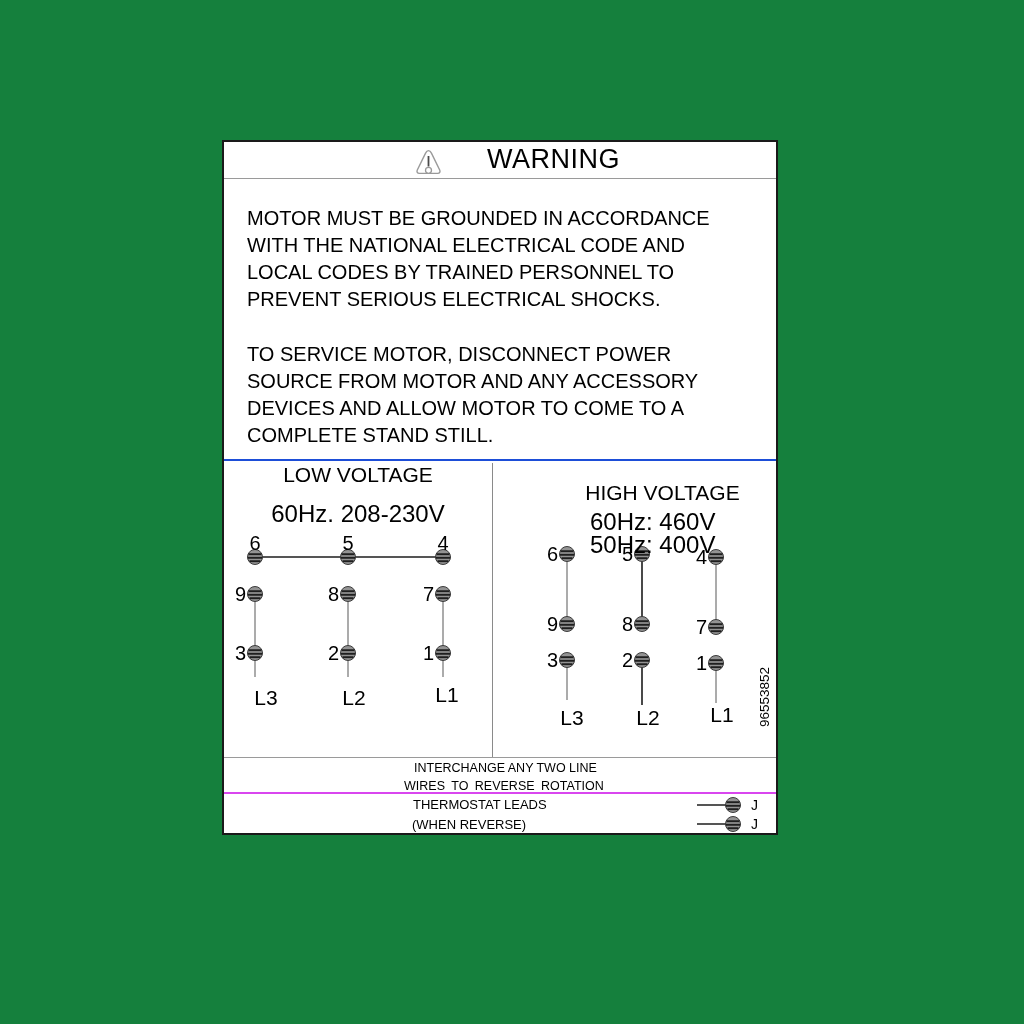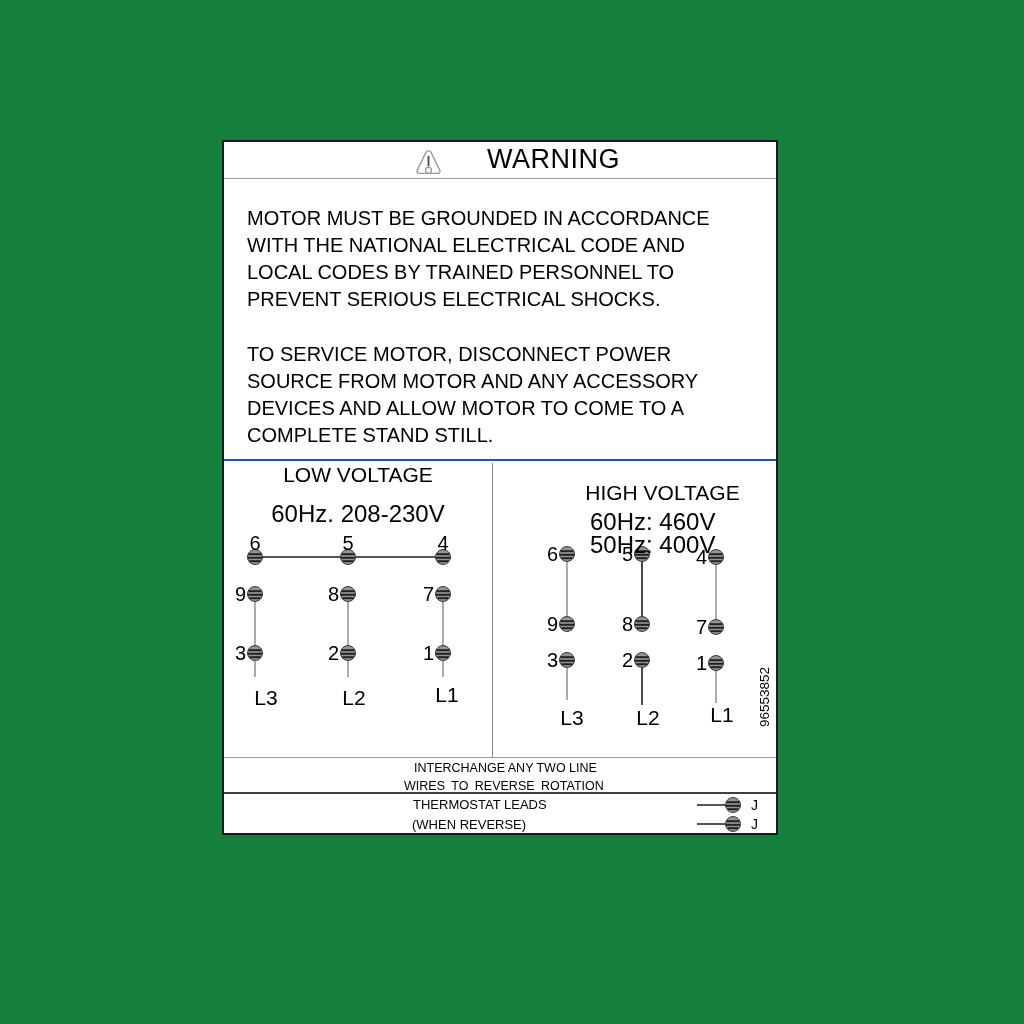--- a/index.html
+++ b/index.html
@@ -19,21 +19,21 @@
   .diagrams{position:absolute;left:0;top:321px;right:0;height:294px;}
   .half{position:absolute;top:0;height:294px;}
   .half.left{left:0;width:268px;}
   .half.right{left:268px;width:285px;border-left:1px solid #8a8a8a;}
   .dg-title{position:absolute;text-align:center;font-size:21px;}
   .dg-sub{position:absolute;font-size:24px;}
   .half svg{position:absolute;left:0;top:0;}
   svg text{font-family:"Liberation Sans",sans-serif;fill:#000;}
   
   .notes1{position:absolute;left:0;top:615px;right:0;height:37px;box-sizing:border-box;
-          border-top:1px solid #9a9a9a;border-bottom:2px solid #404040;font-size:12.5px;}
+          border-top:1px solid #9a9a9a;border-bottom:2px solid #d946ef;font-size:12.5px;}
   .notes1 .ln1{position:absolute;left:190px;top:3px;}
   .notes1 .ln2{position:absolute;left:180px;top:21px;word-spacing:3px;text-align:center;}
   .notes2{position:absolute;left:0;top:652px;right:0;height:39px;font-size:13px;}
   .notes2 .ln1{position:absolute;left:189px;top:3px;}
   .notes2 .ln2{position:absolute;left:188px;top:23px;}
   .leads-svg{position:absolute;left:455px;top:0;}
 </style>
 </head>
 <body>
 

